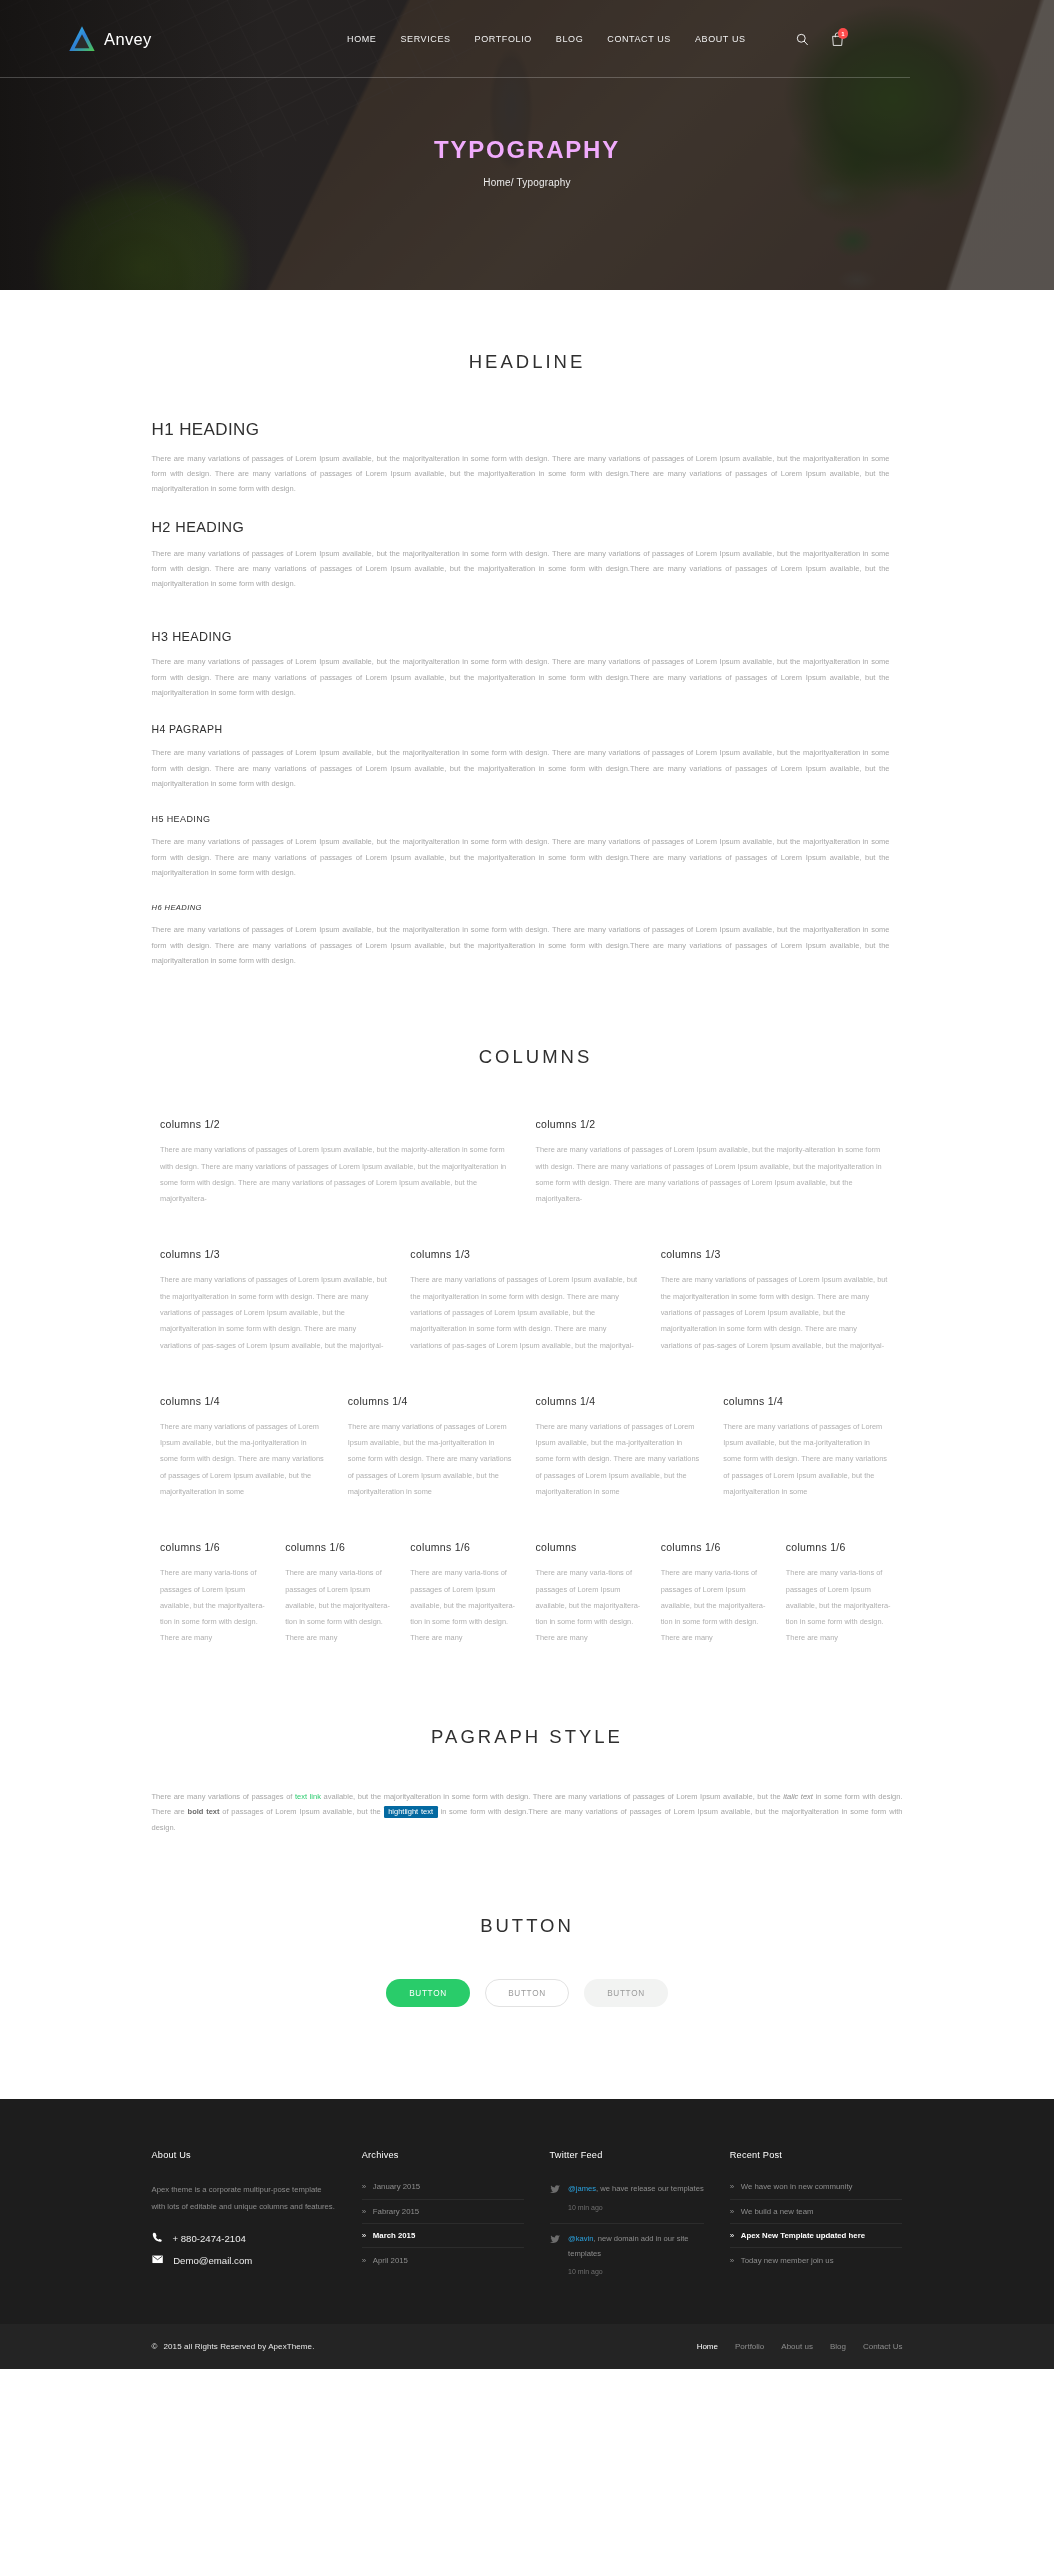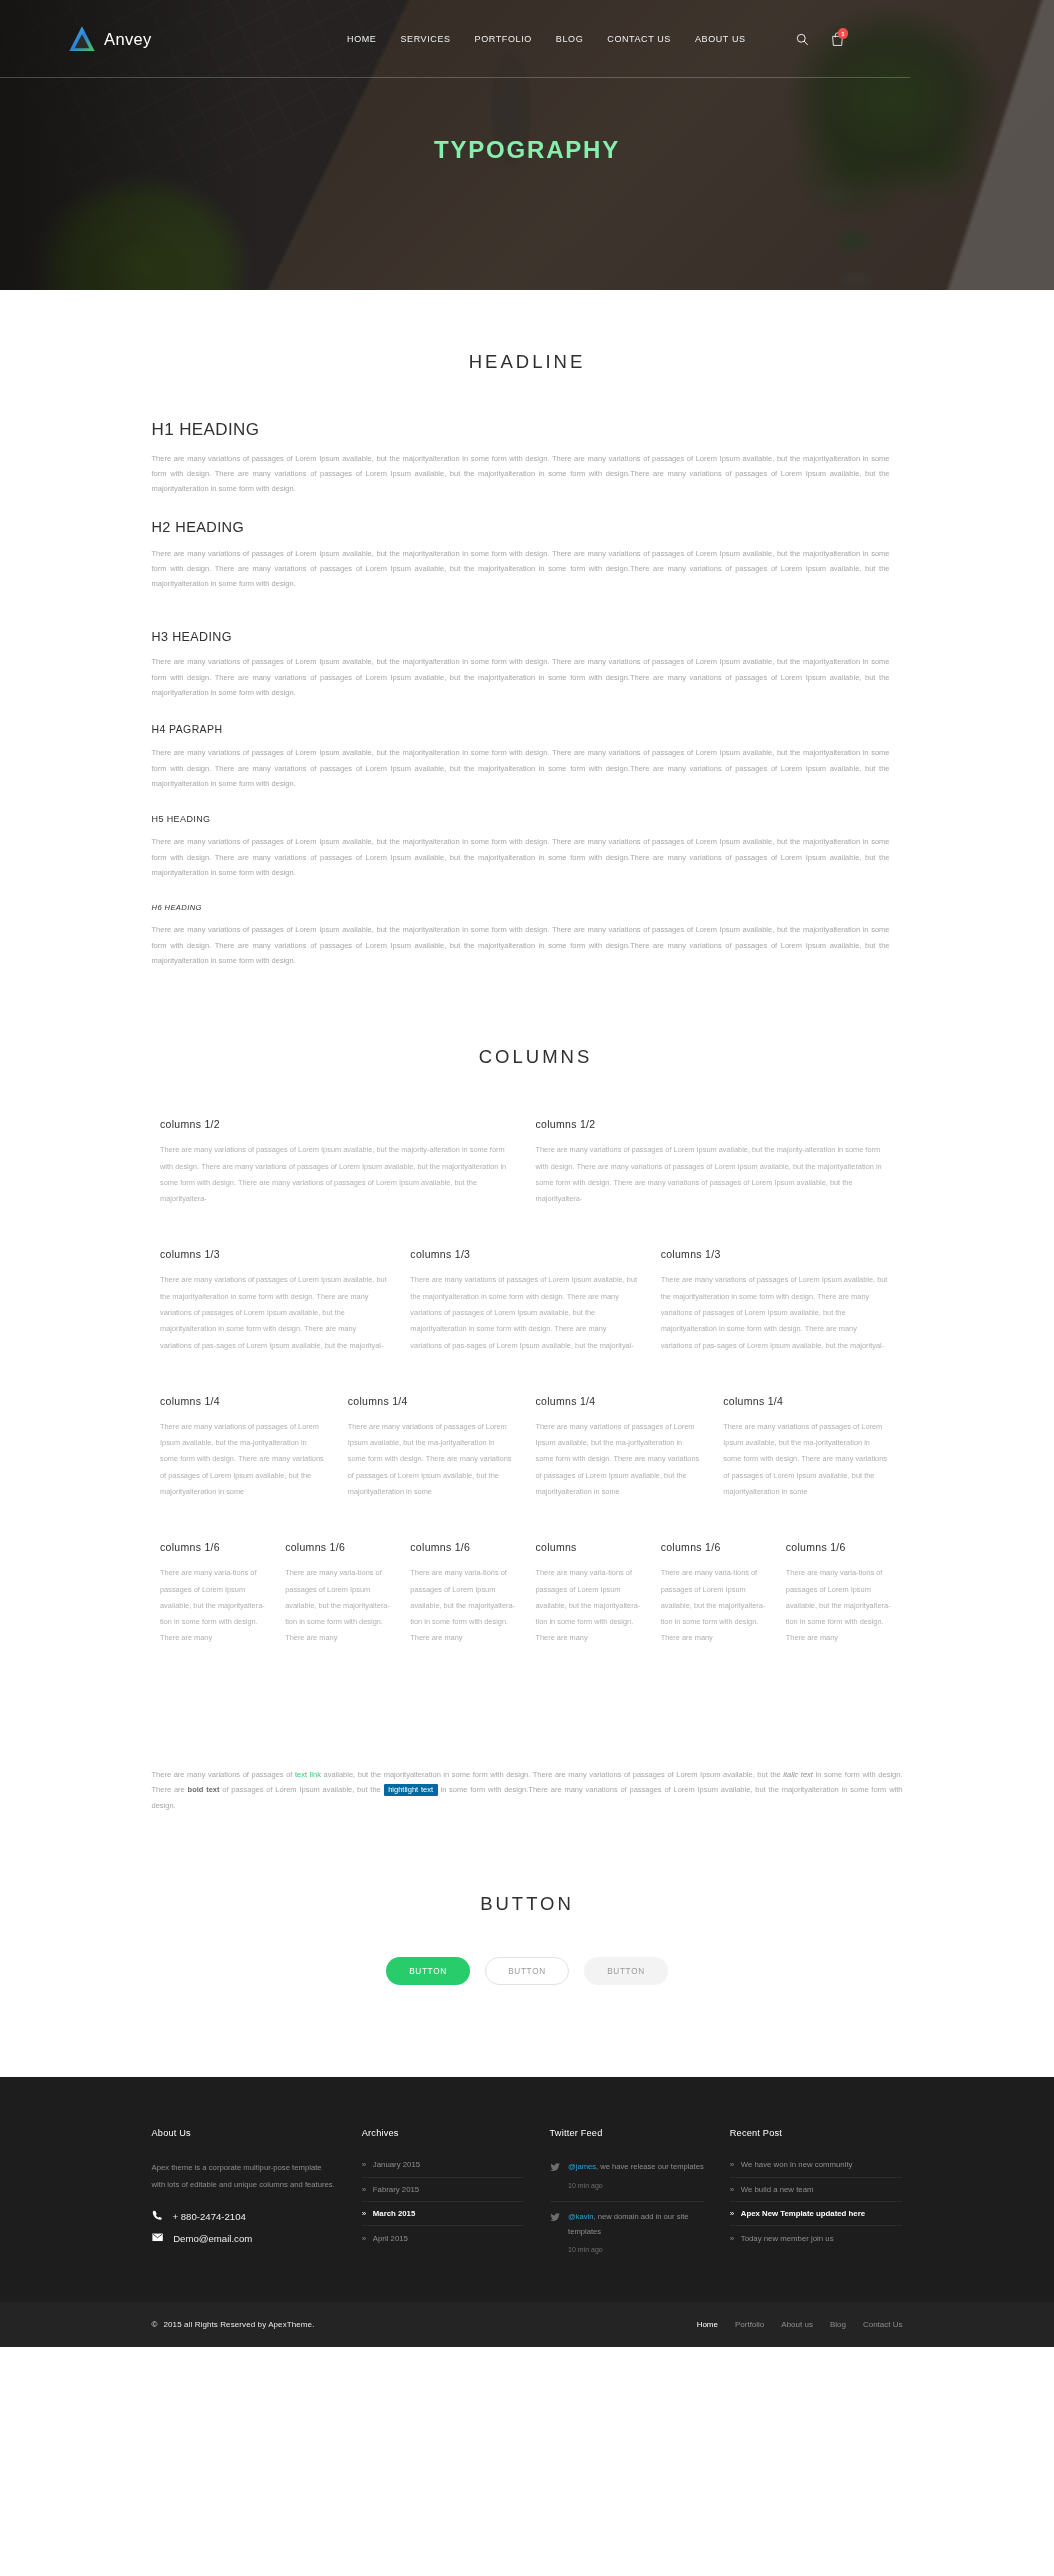--- a/index.html
+++ b/index.html
@@ -85,21 +85,21 @@
     min-width:10.5px; height:10.5px; border-radius:50%;
     background:#fd4b4b; color:#fff; font-size:6px;
     display:flex; align-items:center; justify-content:center;
     padding:0 2px; font-weight:700; line-height:1;
   }
 
   .hero-center {
     position:absolute; left:0; right:0; top:136px; text-align:center; z-index:5;
   }
   .hero-title {
-    color:#86efac; font-size:24px; font-weight:700; letter-spacing:1.8px;
+    color:#f0abfc; font-size:24px; font-weight:700; letter-spacing:1.8px;
   }
   .hero-crumb {
     color:#ededed; font-size:10px; margin-top:13px; letter-spacing:0.2px;
   }
 
   
   .section-title {
     text-align:center; font-size:18.5px; letter-spacing:3px;
     color:#2f2f2f; font-weight:400;
   }
@@ -260,20 +260,21 @@
             </svg>
             <span class="cart-badge">1</span>
           </span>
         </div>
       </nav>
     </div>
   </div>
 
   <div class="hero-center">
     <div class="hero-title">TYPOGRAPHY</div>
+    <div class="hero-crumb">Home/ Typography</div>
   </div>
 </div>
 
 <section class="lead-section">
   <div class="wrap">
     <h2 class="section-title">HEADLINE</h2>
 
     <div style="margin-top:47px;">
       <div class="hblock">
         <h1>H1 HEADING</h1>
@@ -376,20 +377,21 @@
       <div class="col c6">
         <h4>columns 1/6</h4>
         <p>There are many varia-tions of passages of Lorem Ipsum available, but the majorityaltera-tion in some form with design. There are many</p>
       </div>
     </div>
   </div>
 </section>
 
 <section class="para-section">
   <div class="wrap">
+    <h2 class="section-title">PAGRAPH STYLE</h2>
     <p class="para-body"><span>There are many variations of passages of </span><a class="txtlink">text link</a><span> available, but the majorityalteration in some form with design. There are many variations of passages of Lorem Ipsum available, but the </span><em class="ital">italic text</em><span> in some form with design. There are </span><strong class="bold">bold text</strong><span> of passages of Lorem Ipsum available, but the </span><span class="hl">hightlight text</span><span> in some form with design.There are many variations of passages of Lorem Ipsum available, but the majorityalteration in some form with design.</span></p>
   </div>
 </section>
 
 <section class="btn-section">
   <div class="wrap">
     <h2 class="section-title">BUTTON</h2>
     <div class="btn-row">
       <button class="btn btn-green">BUTTON</button>
       <button class="btn btn-outline">BUTTON</button>

